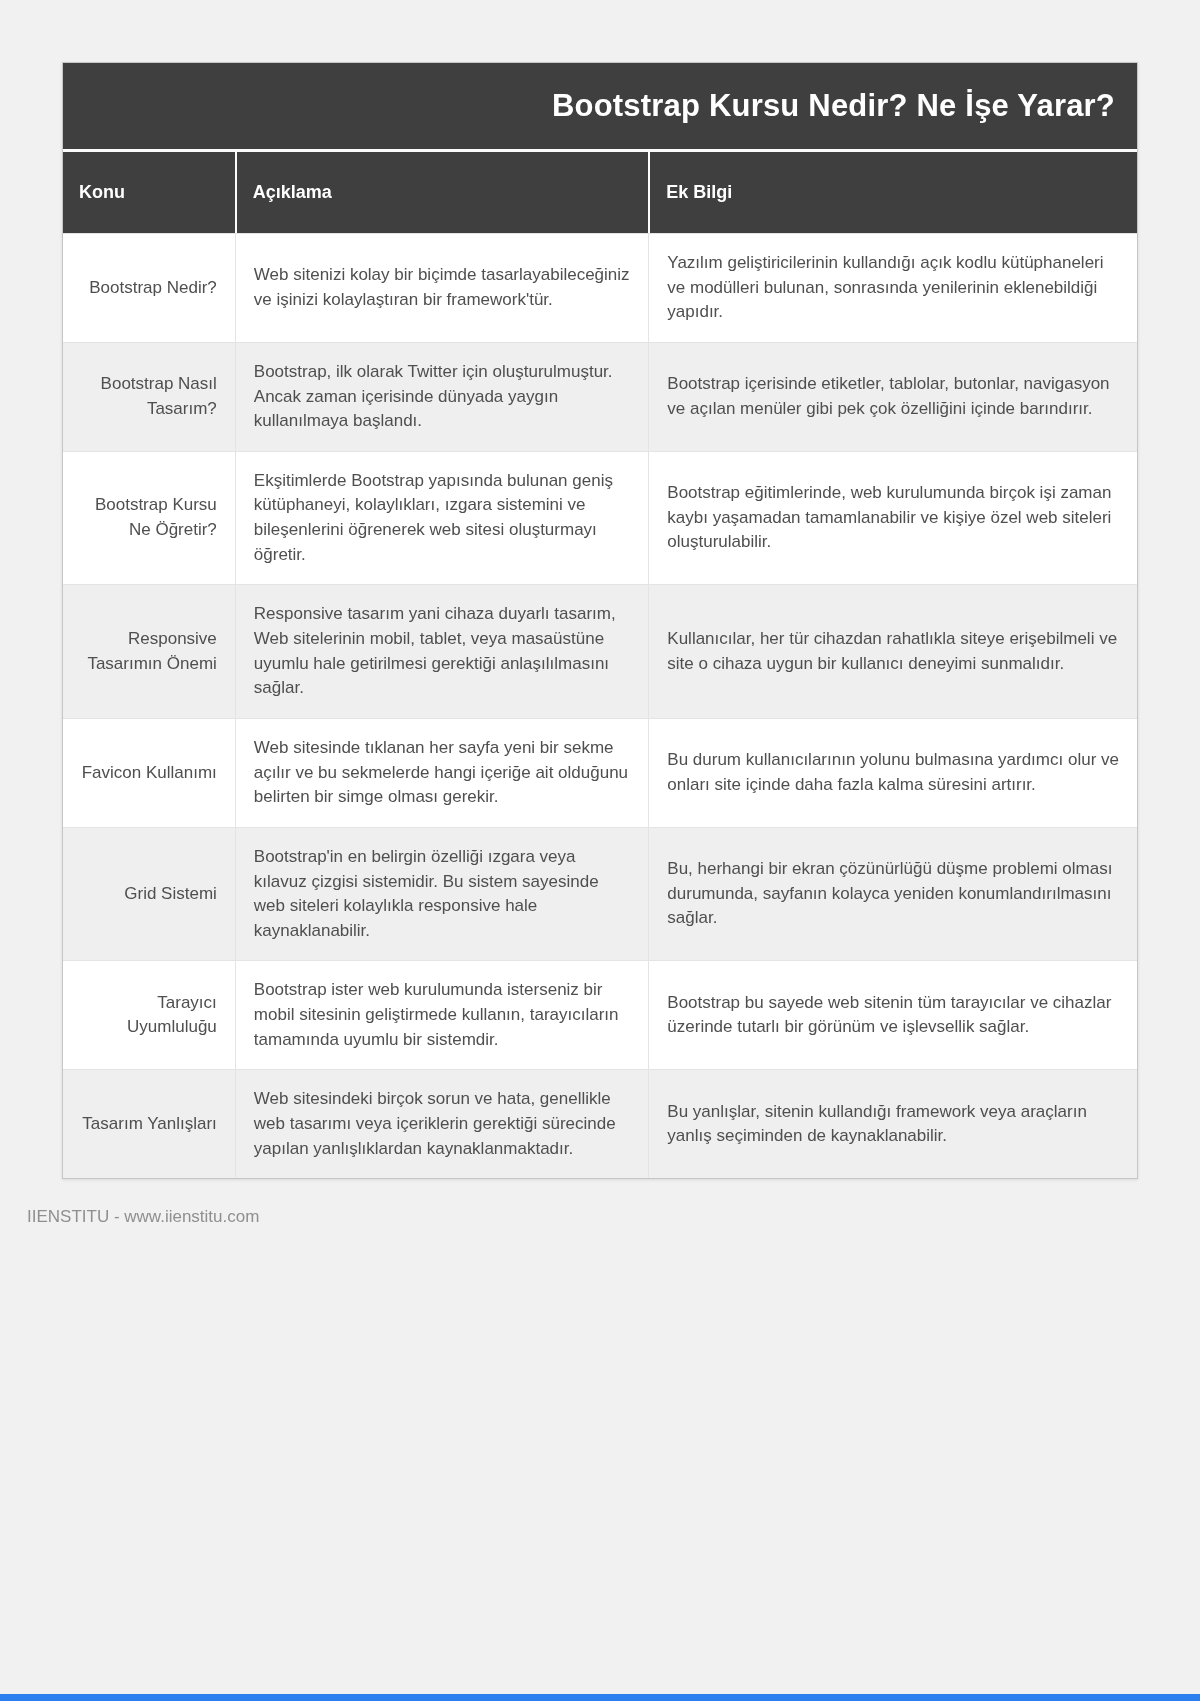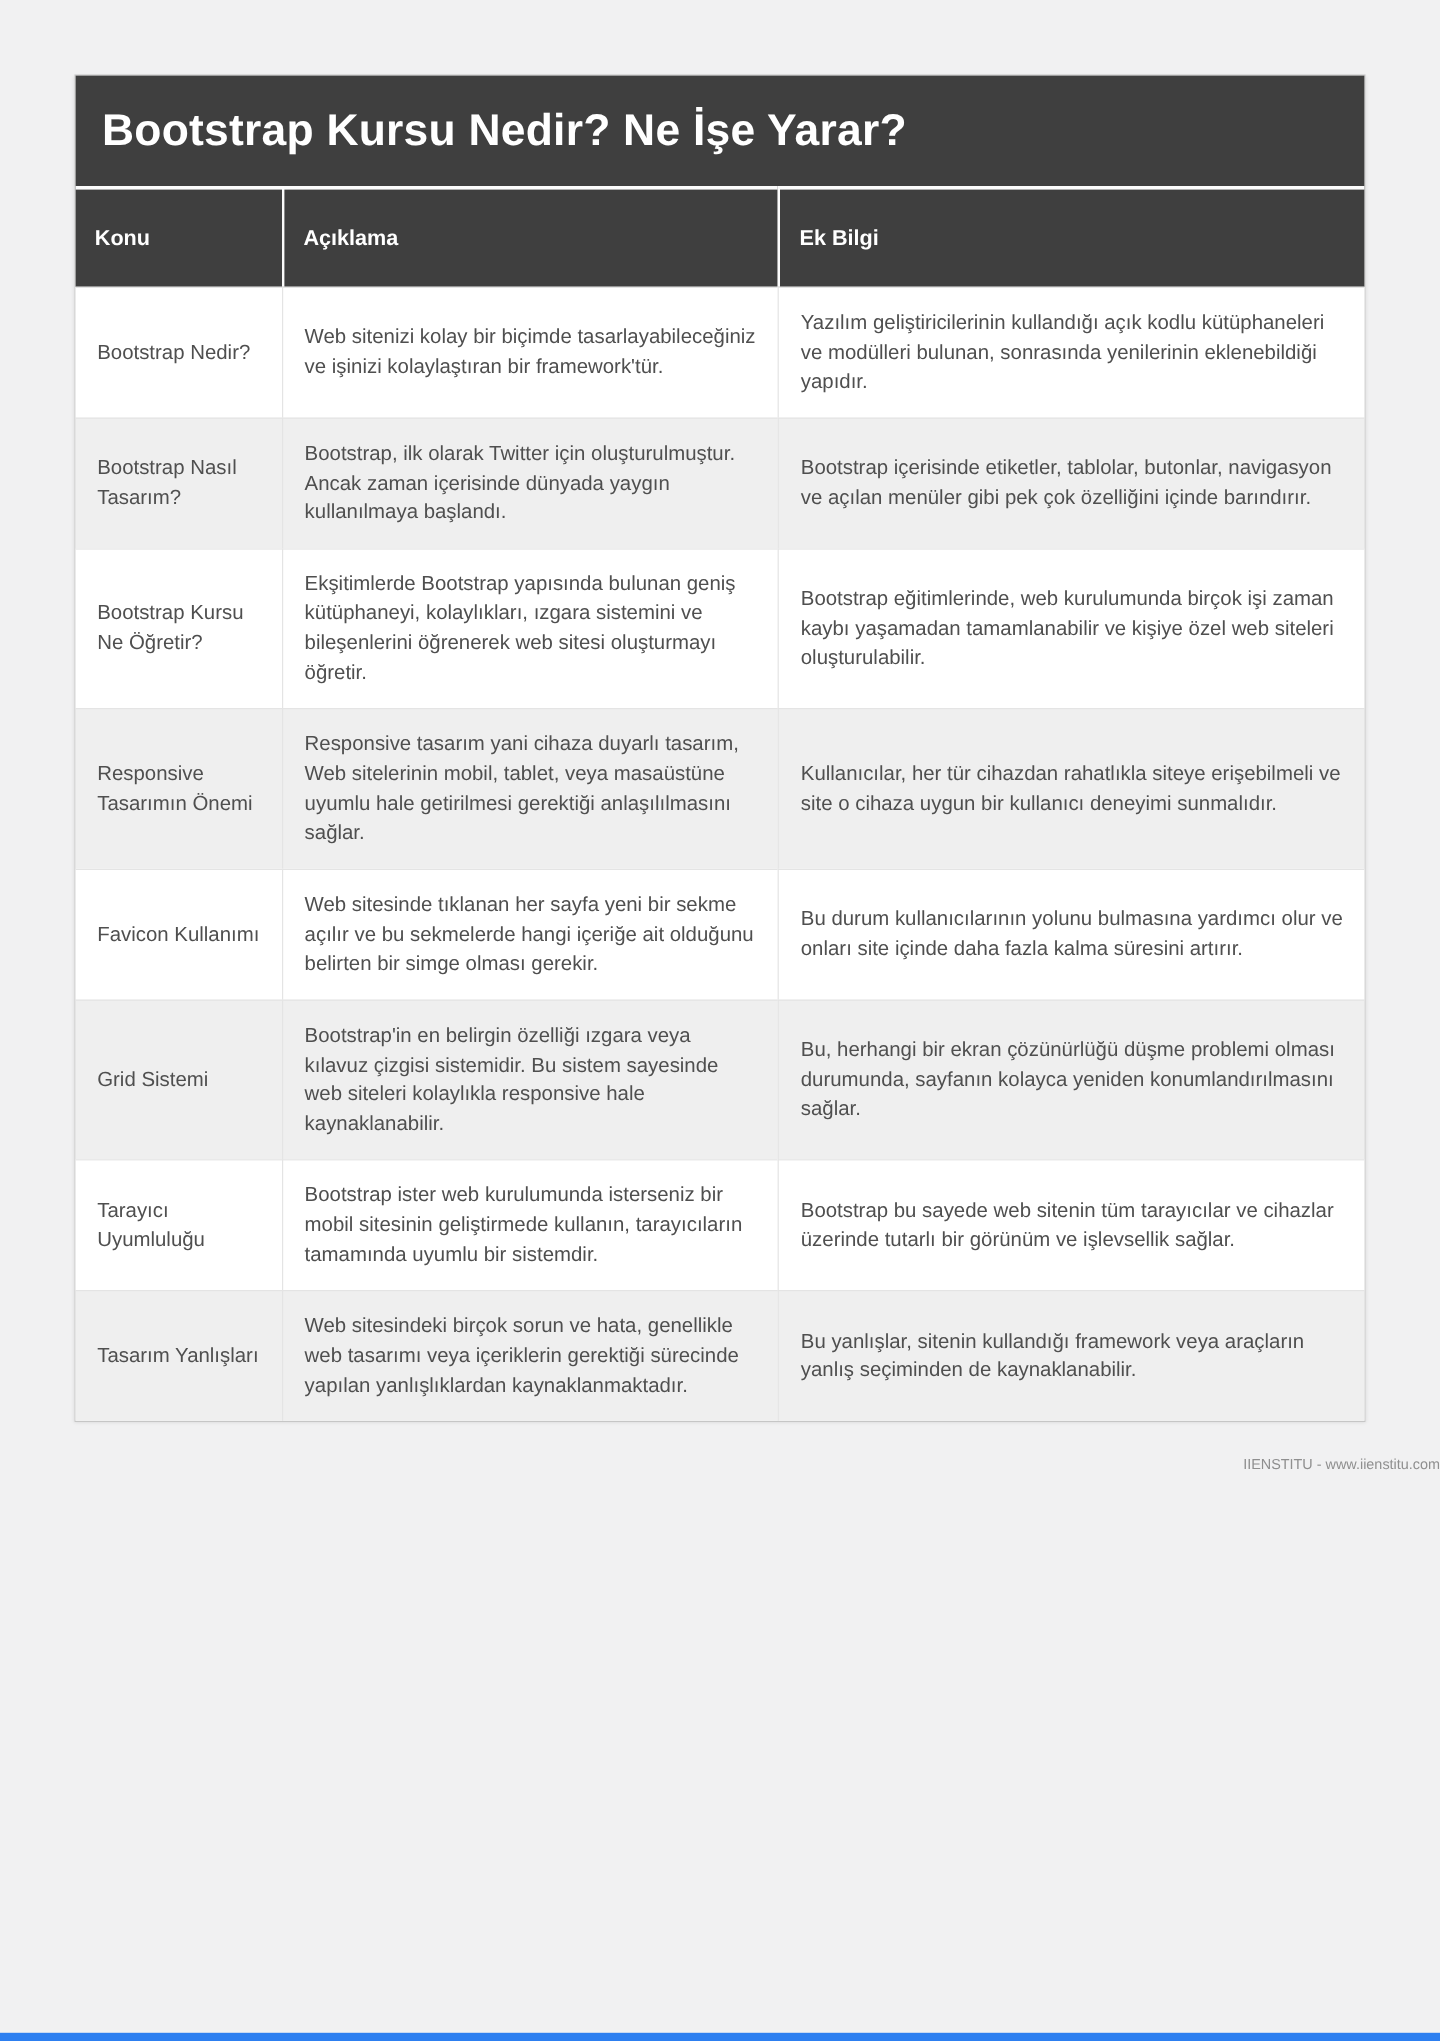--- a/index.html
+++ b/index.html
@@ -26,24 +26,25 @@
   .card{
     width:1076px;
     margin:0 auto;
     background:var(--row-bg);
     border:1px solid #c6c6c6;
     box-shadow:0 1px 3px rgba(0,0,0,0.10);
   }
   .title{
     background:var(--header-bg);
     color:var(--header-text);
-    font-size:37px;
+    font-size:31px;
     font-weight:bold;
     padding:25px 22px;
     letter-spacing:0.2px;
+    text-align:right;
   }
   table{
     width:100%;
     border-collapse:separate;
     border-spacing:0;
     table-layout:fixed;
   }
   col.c-konu{width:16%;}
   col.c-aciklama{width:38.5%;}
   col.c-ekbilgi{width:45.5%;}
@@ -61,26 +62,26 @@
   tbody td{
     font-size:17px;
     color:var(--body-text);
     padding:17px 18px;
     vertical-align:middle;
     line-height:1.45;
     border-top:1px solid var(--cell-border);
     border-left:1px solid var(--cell-border);
     background:var(--row-bg);
   }
-  tbody td:first-child{border-left:none;}
+  tbody td:first-child{border-left:none;text-align:right;}
   tbody tr.alt td{background:var(--row-alt-bg);}
   .footer{
-    text-align:right;
+    text-align:left;
     color:var(--footer-text);
-    font-size:12px;
+    font-size:17px;
     margin-top:28px;
     margin-left:27px;
   }
   .bottom-bar{
     position:absolute;
     left:0;right:0;bottom:0;
     height:7px;
     background:var(--accent-bar);
   }
 </style>

